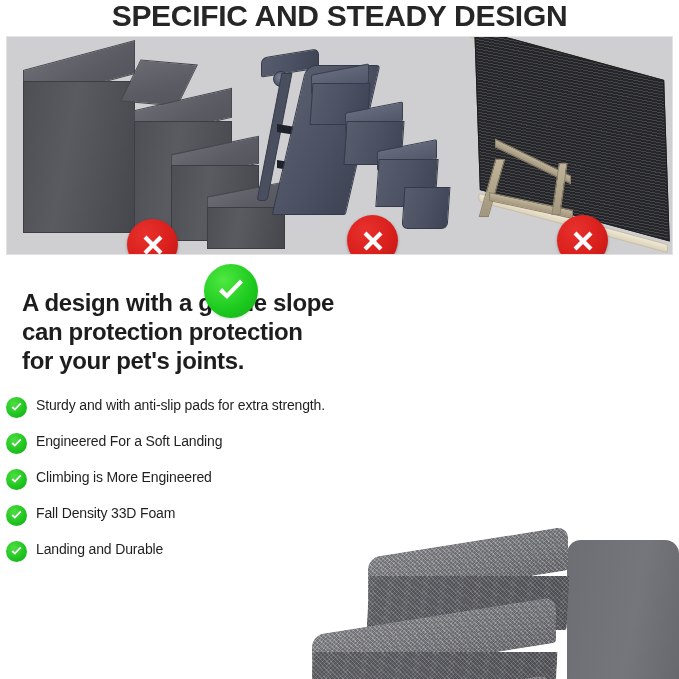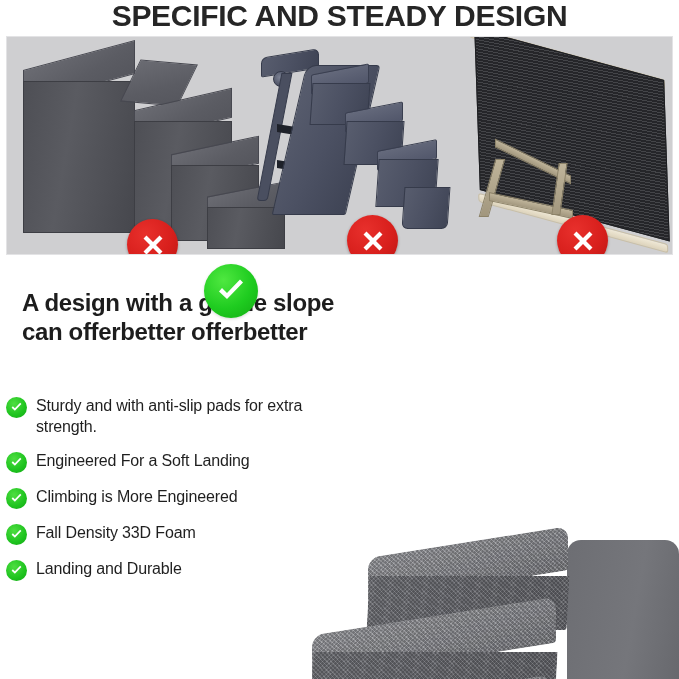--- a/index.html
+++ b/index.html
@@ -183,24 +183,25 @@
     border-radius: 50%;
     background: radial-gradient(circle at 38% 32%, #4ede41 0%, #1fc41f 58%, #12a615 100%);
     display: flex;
     align-items: center;
     justify-content: center;
     margin-top: 2px;
   }
   .check-badge svg { display: block; }
   .feature-text {
     margin-left: 9px;
-    font-size: 16px;
+    font-size: 14px;
     color: #1f1f1f;
     line-height: 21px;
     letter-spacing: -0.15px;
+    text-align: right;
   }
 
   
   .big-check {
     position: absolute;
     left: 410px;
     top: 284px;
     width: 54px;
     height: 54px;
     border-radius: 50%;
@@ -389,21 +390,22 @@
   </div>
 
   <div class="big-check" style="left:204px; top:8px;">
     <svg width="32" height="32" viewBox="0 0 32 32" aria-hidden="true">
       <path d="M4 16.5 L12 24 L28 7.5 L25 4.5 L12 18 L7 13 Z" fill="#ffffff"></path>
     </svg>
   </div>
 
   <div class="headline">
     <div>A design with a gentle slope</div>
-    <div>can offerbetter offerbetter</div>
+    <div>can protection protection</div>
+    <div>for your pet's joints.</div>
   </div>
 
   <div class="feature-list">
 
     <div class="feature-item">
       <span class="check-badge">
         <svg width="13" height="13" viewBox="0 0 32 32" aria-hidden="true">
           <path d="M4 16.5 L12 24 L28 7.5 L25 4.5 L12 18 L7 13 Z" fill="#ffffff"></path>
         </svg>
       </span>

